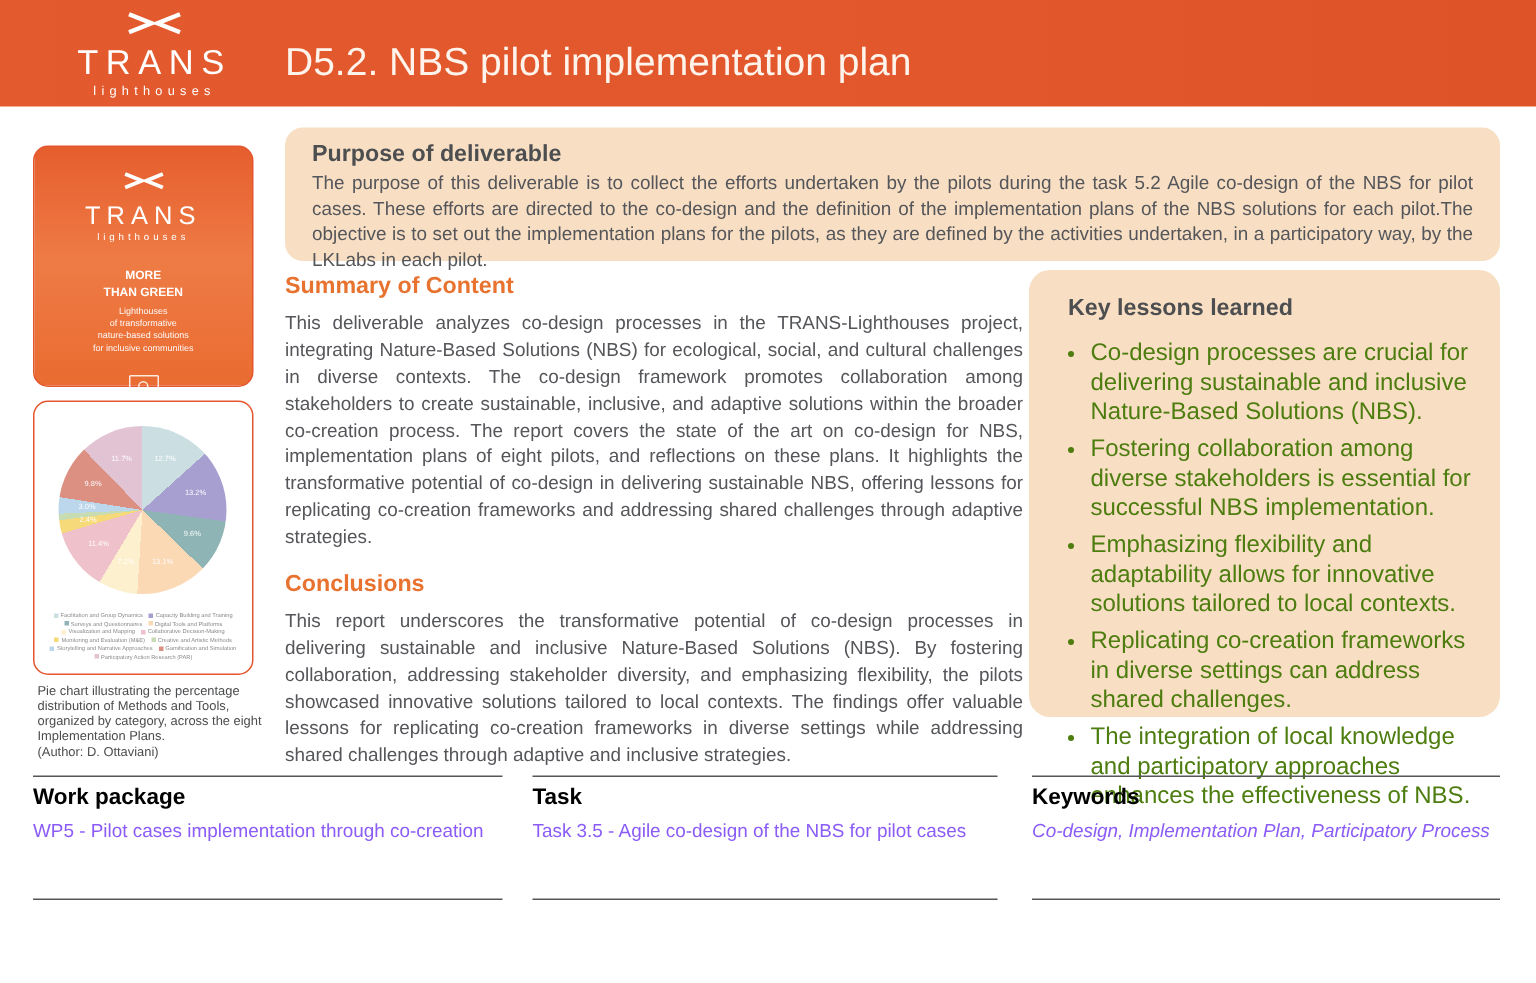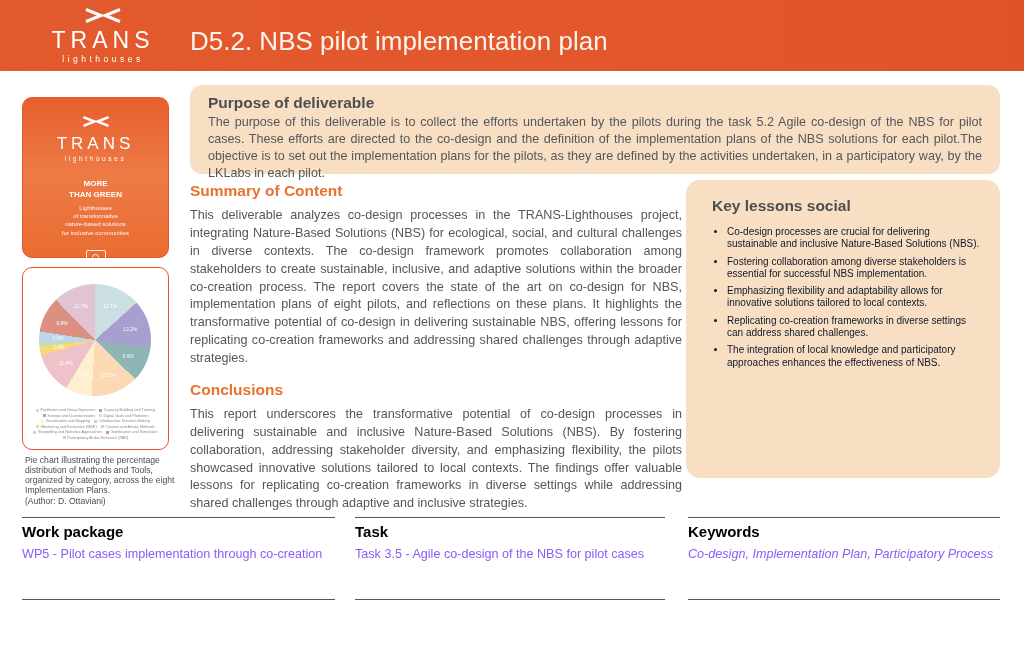--- a/index.html
+++ b/index.html
@@ -24,21 +24,21 @@
   .body-text{font-size:12.6px;color:#55565A;text-align:justify;line-height:1.34;margin:2px 0 0;}
 
   
   .content{position:absolute;left:190px;top:182px;width:492px;}
   .content .sec{margin-bottom:13px;}
   .content .body-text{margin-top:7px;line-height:1.42;}
 
   
   .lessons{position:absolute;left:686px;top:180px;width:314px;height:298px;padding:17px 18px 0 26px;border-radius:14px;}
   .lessons ul{margin:11px 0 0;padding-left:15px;}
-  .lessons li{font-size:10px;color:#0f172a;line-height:1.23;margin-bottom:5px;}
+  .lessons li{font-size:16px;color:#4d7c0f;line-height:1.23;margin-bottom:5px;}
 
   
   .brand-card{position:absolute;left:22px;top:97px;width:147px;height:161px;border:1.5px solid #E4572E;
               border-radius:10px;box-sizing:border-box;text-align:center;color:#fff;padding-top:16px;
               background:linear-gradient(180deg,#E65E2E 0%,#EE7B45 48%,#E96C31 100%);}
   .brand-title{font-size:17px;letter-spacing:4px;font-weight:400;margin-top:2px;}
   .brand-sub{font-size:6.5px;letter-spacing:2.6px;margin-top:1px;}
   .brand-tagline{font-size:8px;font-weight:700;margin-top:17px;line-height:1.35;white-space:pre-line;}
   .brand-desc{font-size:6px;line-height:1.4;margin-top:3px;white-space:pre-line;opacity:.95;}
   .brand-emblem{width:18px;height:12px;border:1px solid rgba(255,255,255,.85);border-radius:1px;
@@ -97,21 +97,21 @@
       <h2 class="h-orange">Summary of Content</h2>
       <p class="body-text">This deliverable analyzes co-design processes in the TRANS-Lighthouses project, integrating Nature-Based Solutions (NBS) for ecological, social, and cultural challenges in diverse contexts. The co-design framework promotes collaboration among stakeholders to create sustainable, inclusive, and adaptive solutions within the broader co-creation process. The report covers the state of the art on co-design for NBS, implementation plans of eight pilots, and reflections on these plans. It highlights the transformative potential of co-design in delivering sustainable NBS, offering lessons for replicating co-creation frameworks and addressing shared challenges through adaptive strategies.</p>
     </div>
     <div class="sec">
       <h2 class="h-orange">Conclusions</h2>
       <p class="body-text">This report underscores the transformative potential of co-design processes in delivering sustainable and inclusive Nature-Based Solutions (NBS). By fostering collaboration, addressing stakeholder diversity, and emphasizing flexibility, the pilots showcased innovative solutions tailored to local contexts. The findings offer valuable lessons for replicating co-creation frameworks in diverse settings while addressing shared challenges through adaptive and inclusive strategies.</p>
     </div>
   </div>
 
   <div class="panel lessons">
-    <h2 class="h-dark">Key lessons social</h2>
+    <h2 class="h-dark">Key lessons learned</h2>
     <ul>
         <li>Co-design processes are crucial for delivering sustainable and inclusive Nature-Based Solutions (NBS).</li>
         <li>Fostering collaboration among diverse stakeholders is essential for successful NBS implementation.</li>
         <li>Emphasizing flexibility and adaptability allows for innovative solutions tailored to local contexts.</li>
         <li>Replicating co-creation frameworks in diverse settings can address shared challenges.</li>
         <li>The integration of local knowledge and participatory approaches enhances the effectiveness of NBS.</li>
       </ul>
   </div>
 
   <div class="brand-card">

